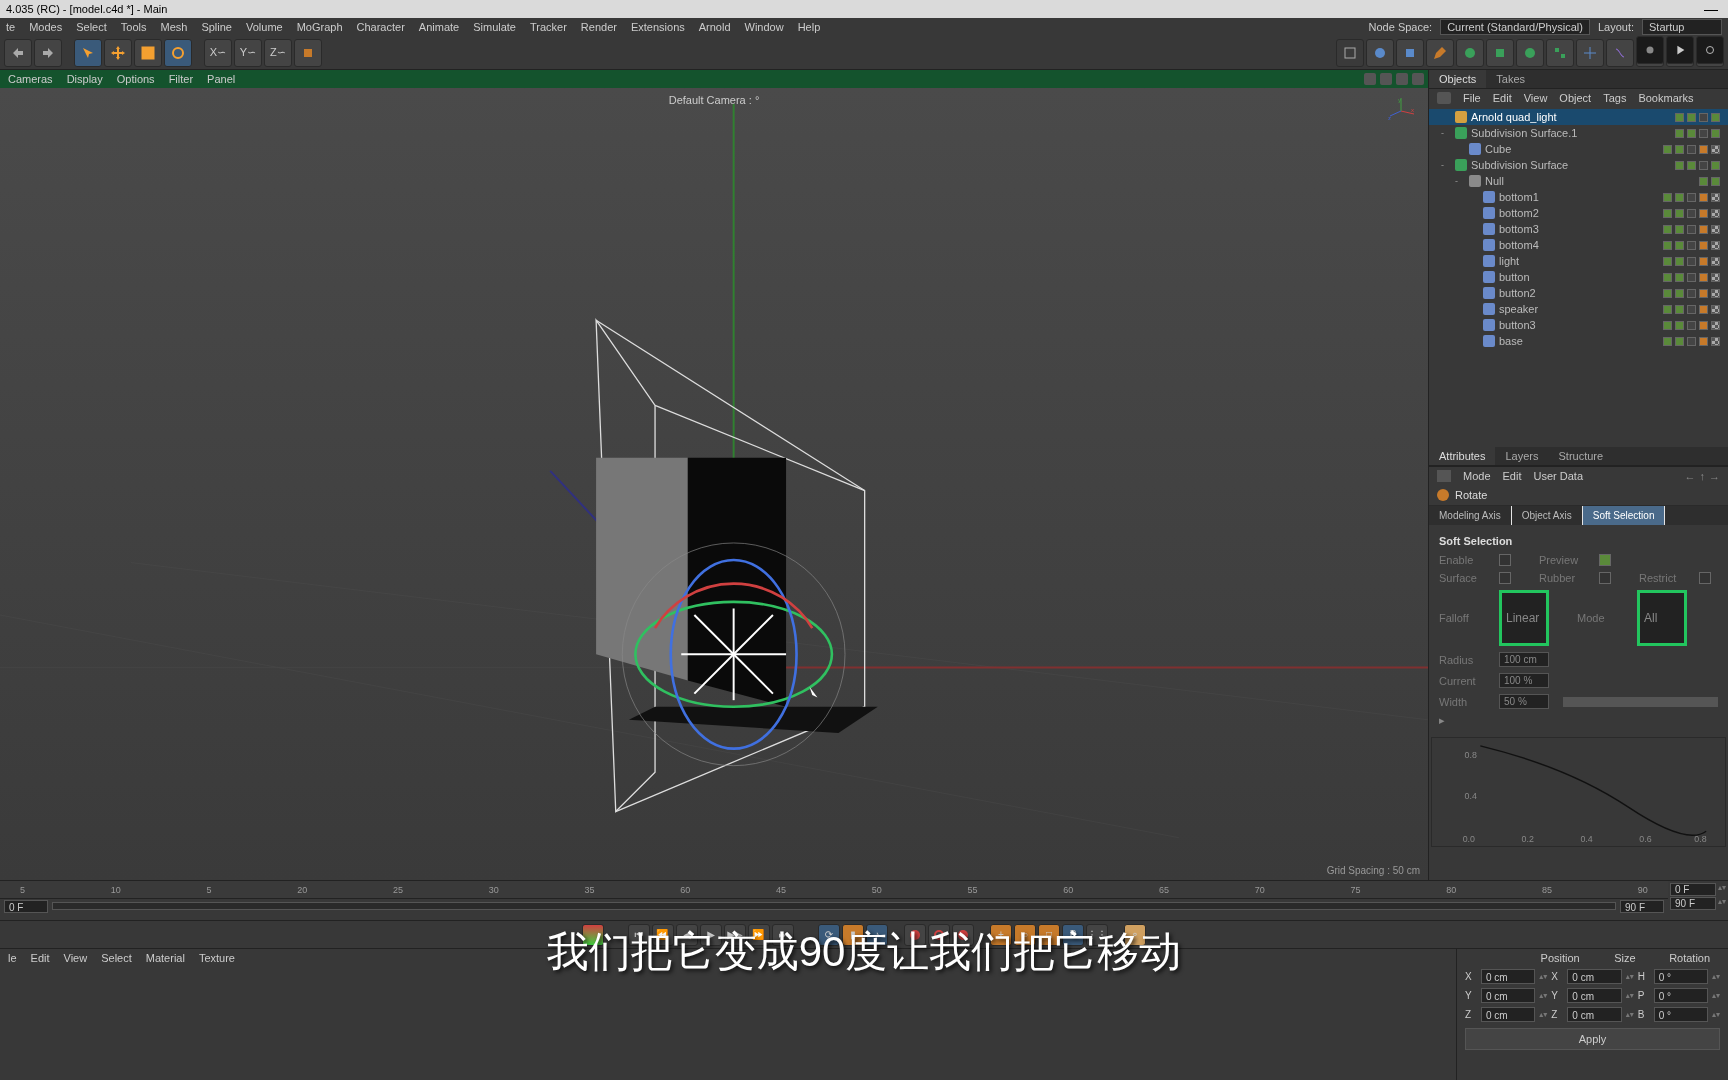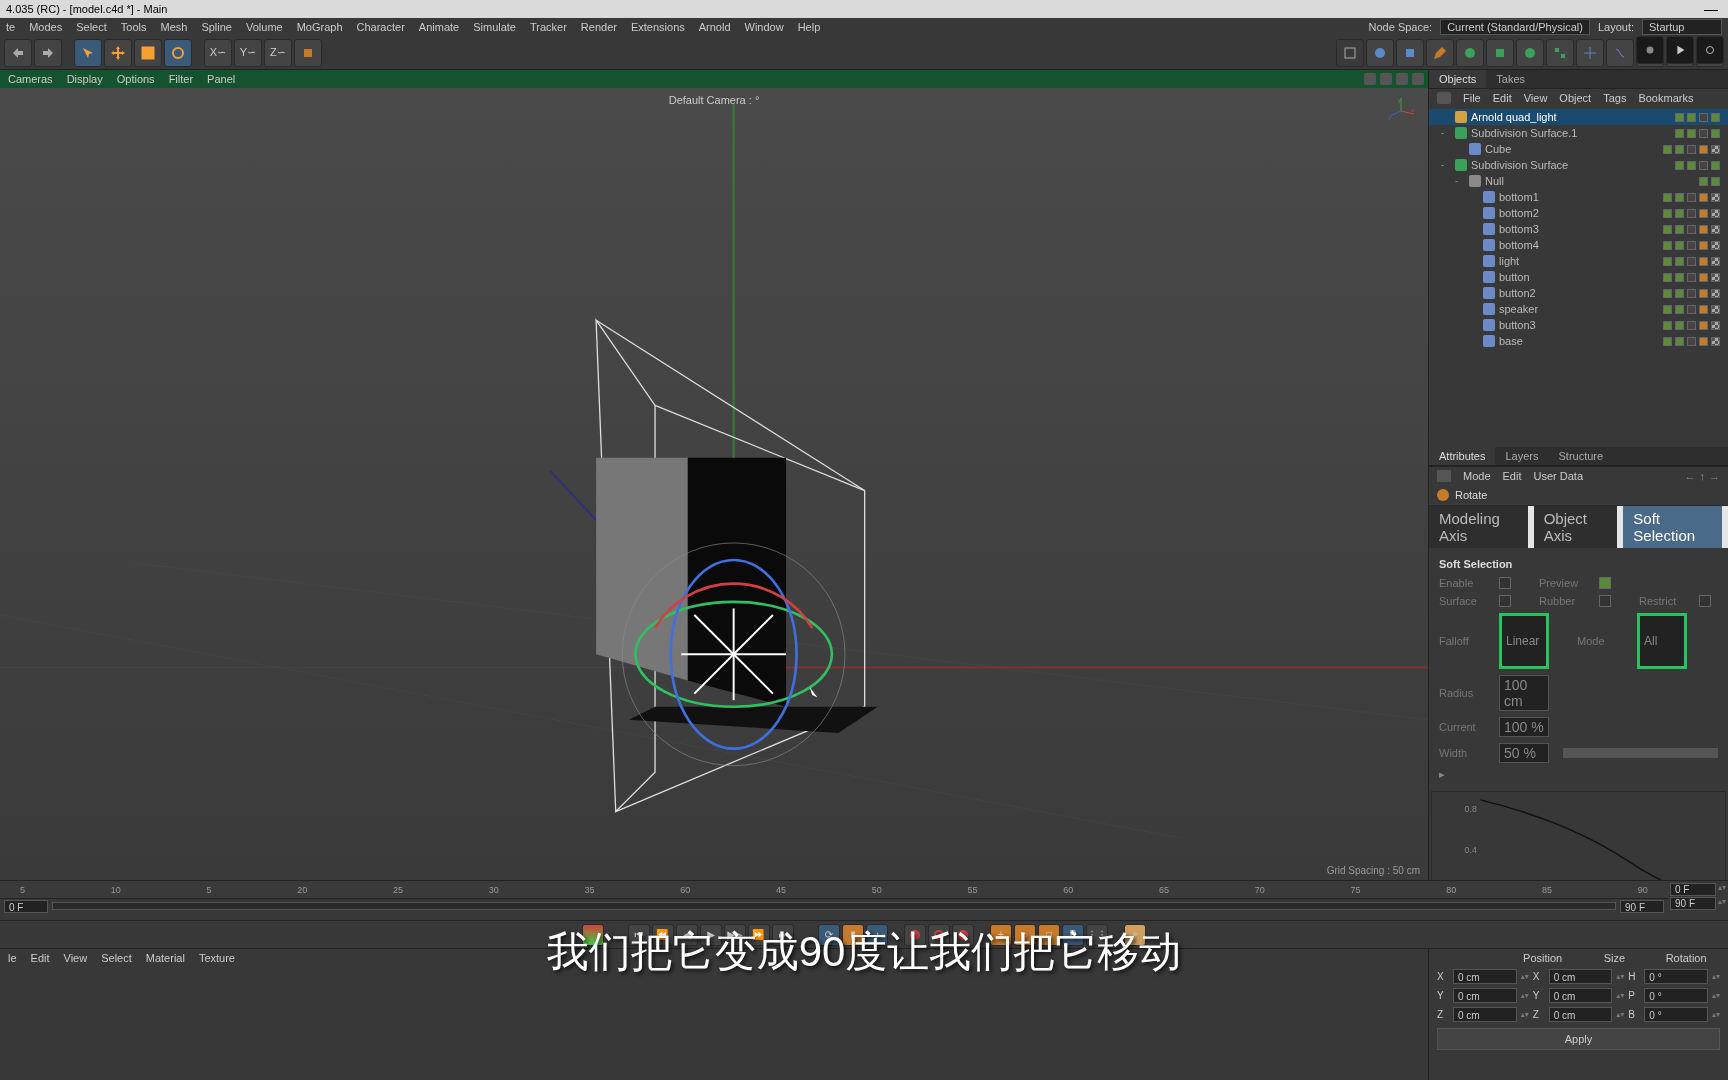--- a/index.html
+++ b/index.html
@@ -42,44 +42,44 @@
 .dot{width:9px;height:9px;border:1px solid #666;background:#444}
 .dot.g{background:#5a8a3a}
 .dot.o{background:#c77a2a}
 .dot.chk{background:repeating-conic-gradient(#aaa 0 25%,#555 0 50%) 0 0/6px 6px}
 .attr-panel{flex:1;background:#383838;display:flex;flex-direction:column;overflow:hidden}
 .attr-menu{display:flex;gap:12px;padding:3px 8px;font-size:11px;color:#ccc;border-top:1px solid #222;align-items:center}
 .attr-menu .arrows{margin-left:auto;display:flex;gap:4px;color:#888}
 .attr-header{padding:4px 8px;display:flex;align-items:center;gap:6px;font-size:11px;color:#ddd;border-bottom:1px solid #2a2a2a}
 .attr-header .ico{width:12px;height:12px;background:#c77a2a;border-radius:6px}
 .subtabs{display:flex;background:#2e2e2e}
-.subtabs .st{padding:4px 10px;font-size:15px;color:#bbb;cursor:pointer;border-right:6px solid #e5e5e5}
+.subtabs .st{padding:4px 10px;font-size:10px;color:#bbb;cursor:pointer;border-right:1px solid #e5e5e5}
 .subtabs .st.active{background:#4a6a8a;color:#fff}
 .attr-body{padding:6px 10px;font-size:11px;color:#aaa}
 .attr-section{font-weight:bold;color:#ddd;padding:4px 0}
 .attr-row{display:flex;align-items:center;gap:8px;padding:3px 0;min-height:18px}
 .attr-row label{color:#777;width:52px;font-size:11px}
 .attr-row .chk{width:12px;height:12px;border:1px solid #666;background:#333}
 .attr-row .chk.on{background:#5a8a3a}
 .attr-row .sel{background:#222;border:3px solid #22c55e;padding:18px 4px;font-size:12px;min-width:50px;color:#888}
-.attr-row .fld{background:#222;border:1px solid #555;padding:1px 4px;font-size:14px;width:50px;color:#888}
+.attr-row .fld{background:#222;border:1px solid #555;padding:1px 4px;font-size:10px;width:50px;color:#888}
 .graph{height:110px;background:#383838;position:relative;margin:4px 2px;border:1px solid #2a2a2a}
 .timeline-area{height:40px;background:#383838;border-top:1px solid #222}
 .ruler{height:18px;background:#3a3a3a;position:relative;border-bottom:1px solid #222}
 .ruler-ticks{display:flex;justify-content:space-between;padding:0 20px;font-size:9px;color:#999;height:100%;align-items:center}
 .slider-track{height:14px;background:#383838;display:flex;align-items:center;padding:0 4px}
 .slider-track .fld{background:#222;border:1px solid #555;padding:0 4px;font-size:10px;width:44px;color:#ccc;height:13px;line-height:13px}
 .slider-track .bar{flex:1;height:8px;background:#2a2a2a;margin:0 4px;border:1px solid #555}
 .controls{height:28px;background:#383838;display:flex;align-items:center;justify-content:center;gap:2px;border-top:1px solid #222}
 .cbtn{width:22px;height:22px;background:#444;border:1px solid #2a2a2a;border-radius:3px;display:flex;align-items:center;justify-content:center;cursor:pointer;font-size:10px;color:#ccc}
 .bottom-area{height:132px;display:flex;background:#fca5a5;border-top:1px solid #222}
 .mat-panel{flex:1;display:flex;flex-direction:column}
 .mat-menu{display:flex;gap:14px;padding:3px 8px;font-size:11px;color:#ccc;background:#383838}
 .mat-body{flex:1;background:#383838}
-.coord-panel{width:300px;background:#383838;border-left:1px solid #222;display:flex;flex-direction:column}
+.coord-panel{width:272px;background:#383838;border-left:1px solid #222;display:flex;flex-direction:column}
 .coord-head{display:flex;padding:3px 8px;font-size:11px;color:#ccc;gap:4px}
 .coord-head span{flex:1;text-align:center}
 .coord-row{display:flex;padding:2px 8px;gap:4px;align-items:center}
 .coord-row .lbl{width:12px;font-size:10px;color:#ccc}
 .coord-row .fld{flex:1;background:#222;border:1px solid #555;padding:1px 4px;font-size:10px;color:#ccc;height:15px;line-height:13px}
 .coord-row .spin{width:8px;font-size:8px;color:#777}
 .apply-btn{margin:4px 8px;padding:4px;background:#444;border:1px solid #555;text-align:center;font-size:11px;color:#ccc;cursor:pointer}
 .subtitle{position:absolute;bottom:100px;left:50%;transform:translateX(-50%);font-size:42px;color:#fff;font-weight:500;text-shadow:2px 2px 4px rgba(0,0,0,0.8);font-family:"Microsoft YaHei",sans-serif;z-index:100}
 .play-icons{position:absolute;right:4px;top:36px;display:flex;gap:2px;z-index:5}
 .play-icons .pbtn{width:28px;height:28px;background:#444;border:1px solid #2a2a2a;border-radius:3px;display:flex;align-items:center;justify-content:center}

